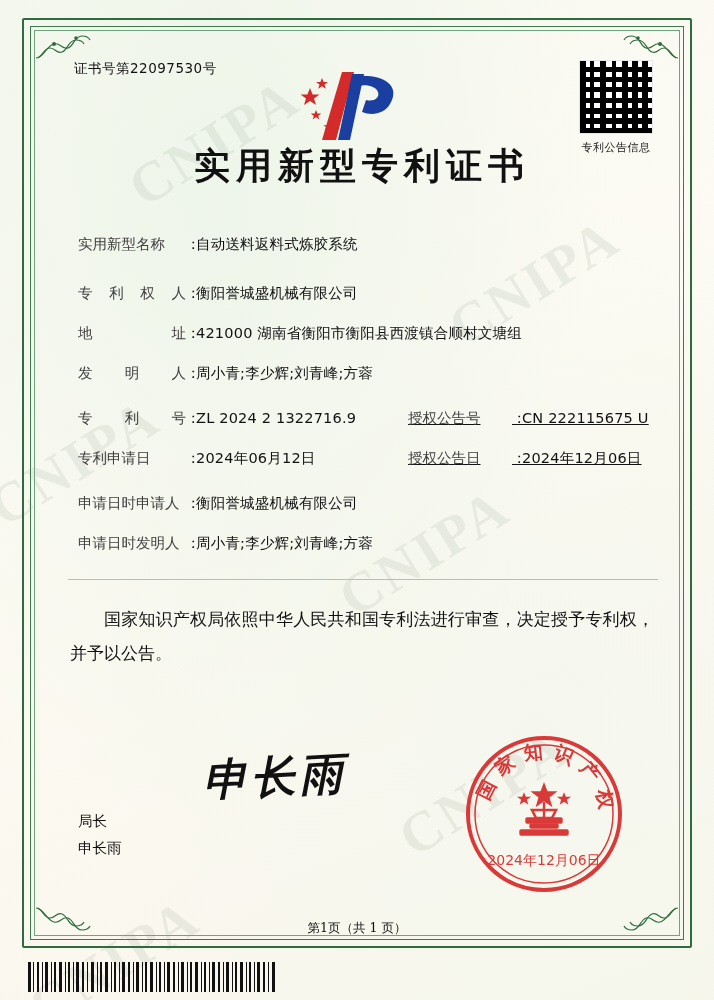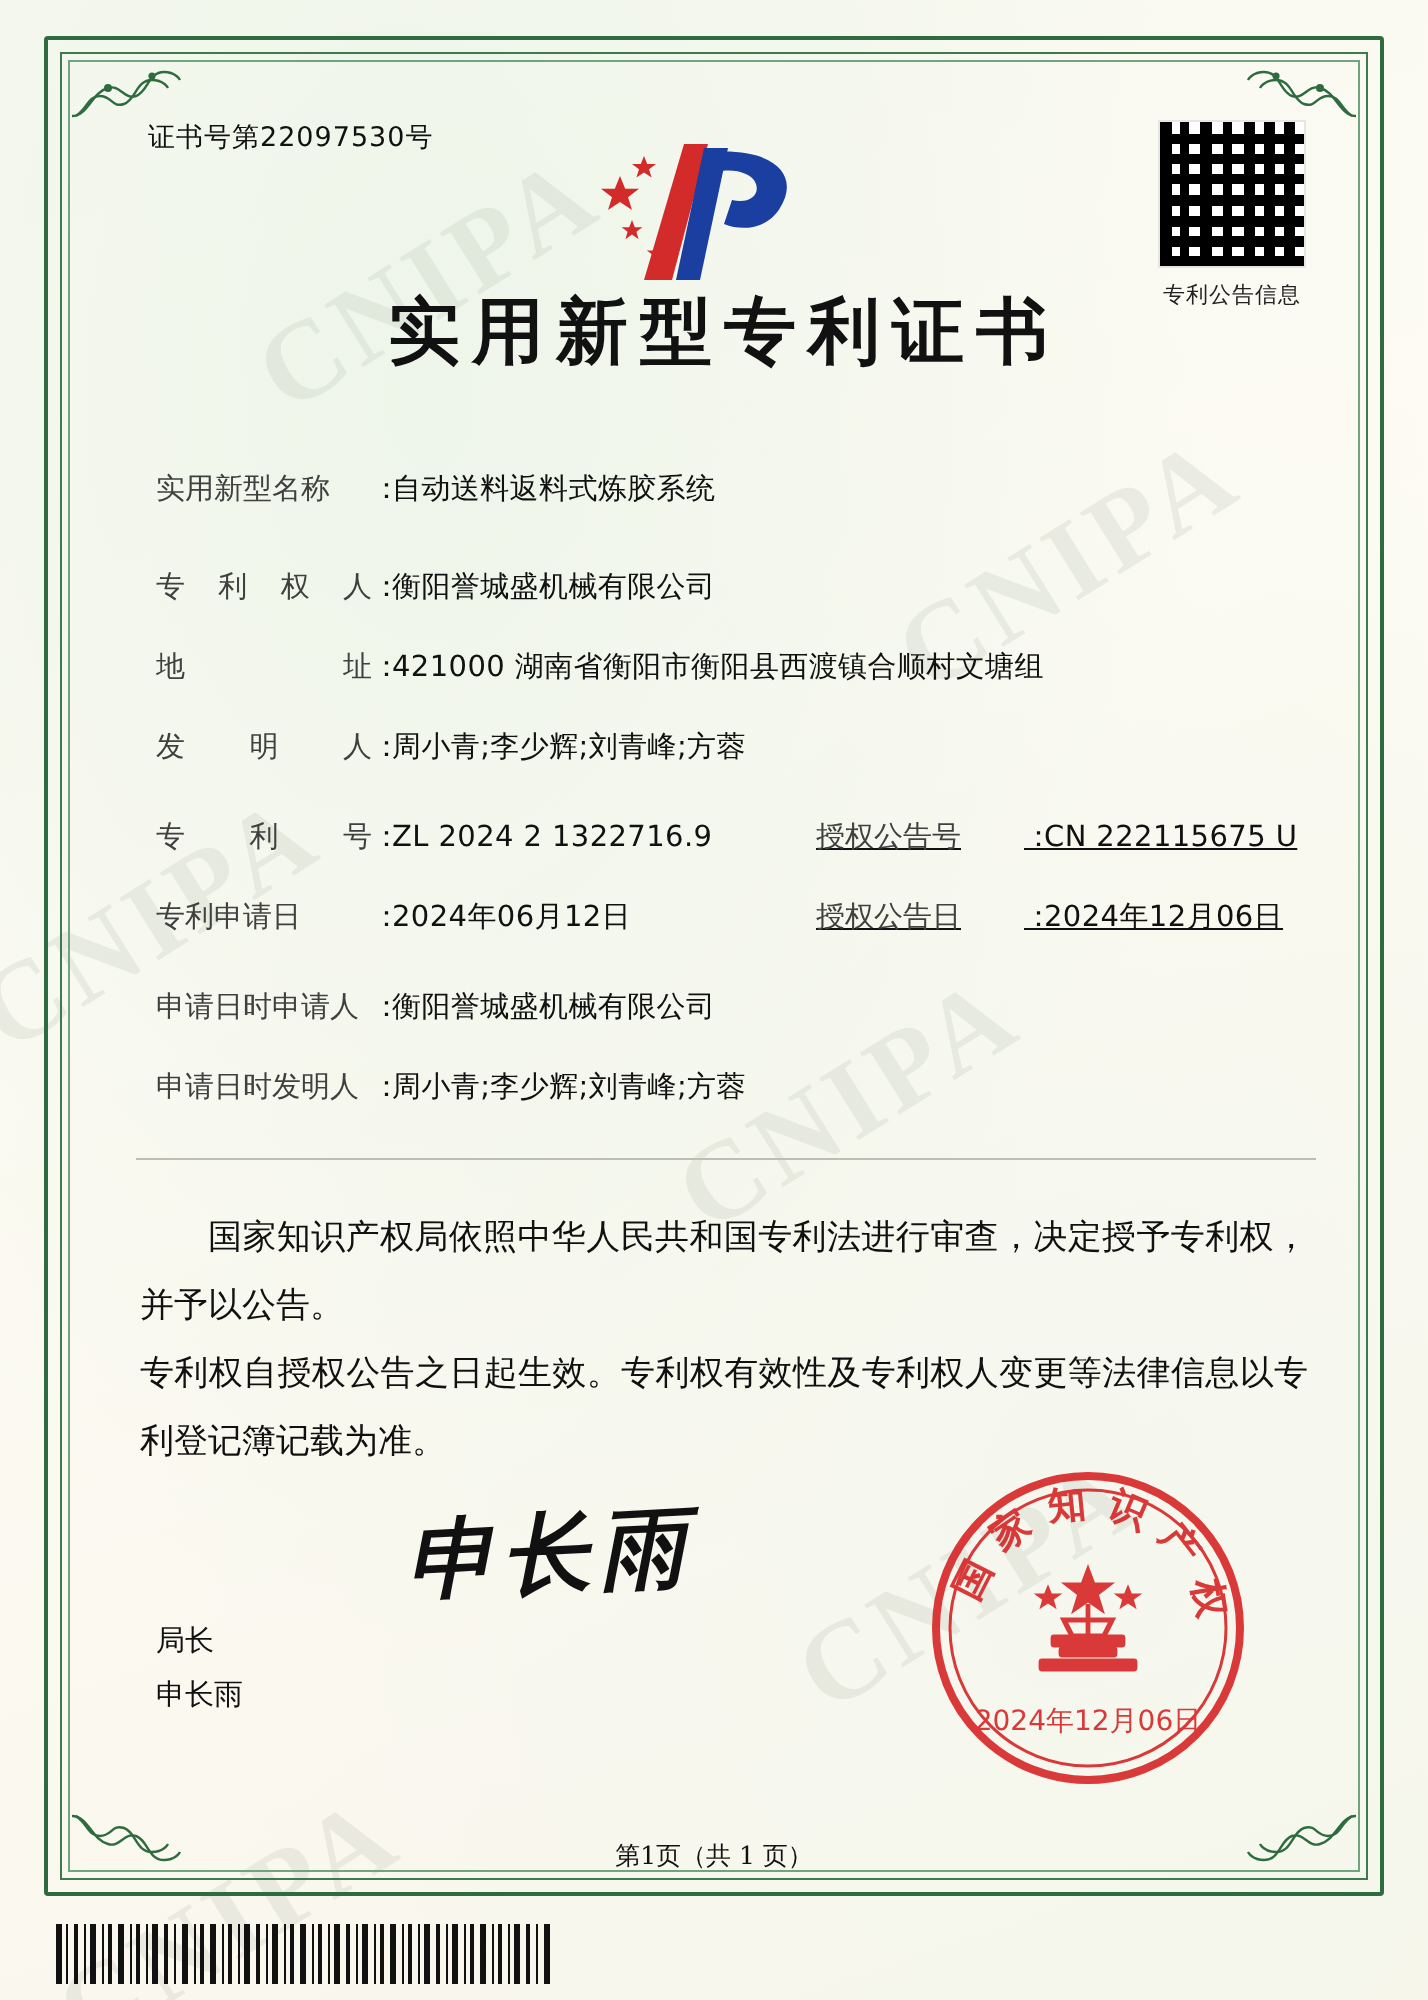--- a/index.html
+++ b/index.html
@@ -415,21 +415,20 @@
         <div class="field-colon">：</div>
         <div class="field-value">周小青;李少辉;刘青峰;方蓉</div>
       </div>
 
     </div>
 
     <div class="divider"></div>
 
     <div class="statement">
       <p class="indent">国家知识产权局依照中华人民共和国专利法进行审查，决定授予专利权，并予以公告。</p>
-      <p>专利权自授权公告之日起生效。专利权有效性及专利权人变更等法律信息以专利登记簿记载为准。</p>
     </div>
 
   </div>
 
   <div class="sign-area">
     <div class="sign-labels">
       <div>局长</div>
       <div>申长雨</div>
     </div>
     <div class="handwriting">申长雨</div>

